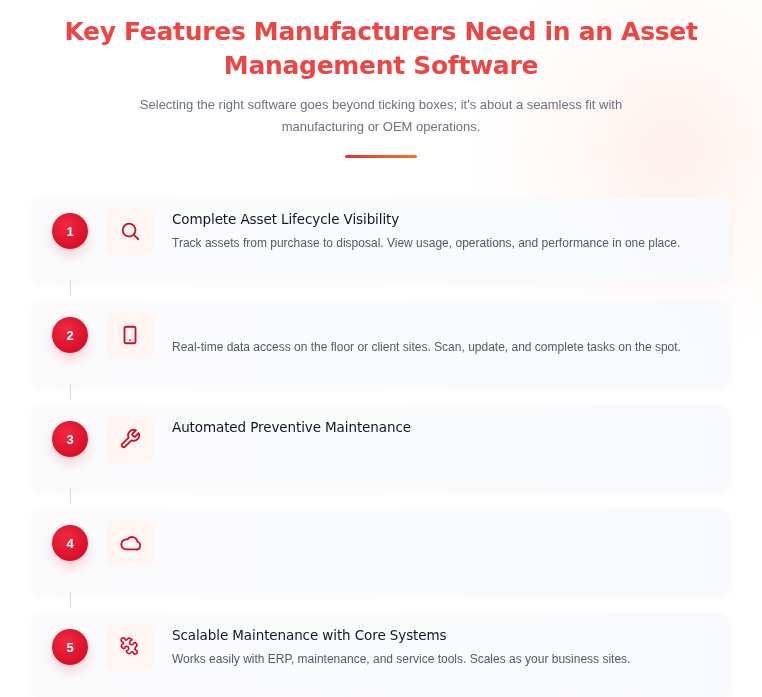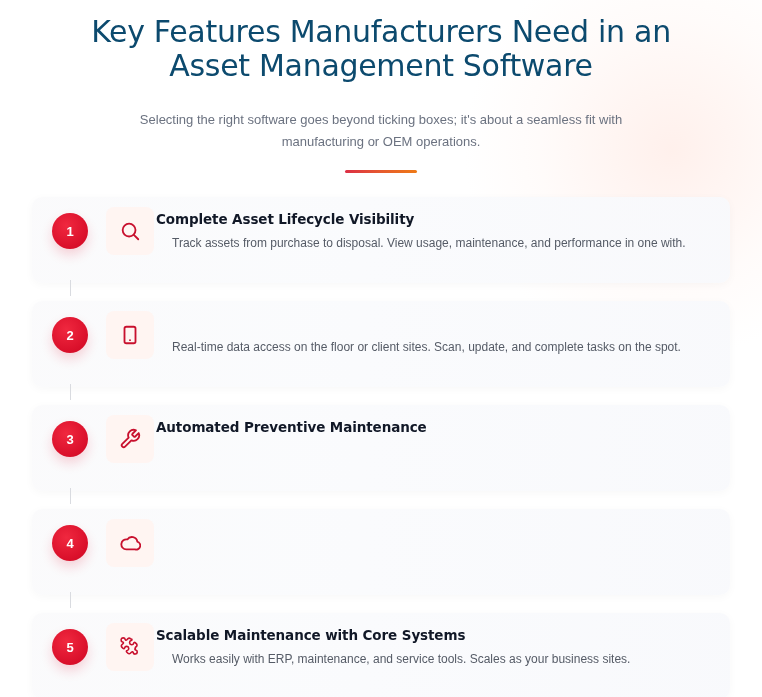--- a/index.html
+++ b/index.html
@@ -12,26 +12,26 @@
   }
   .bg-glow {
     position: absolute; right: -120px; top: -60px;
     width: 420px; height: 420px; border-radius: 50%;
     background: radial-gradient(circle, rgba(255,228,220,0.55) 0%, rgba(255,240,235,0.25) 45%, rgba(255,255,255,0) 70%);
     pointer-events: none;
   }
   .header { position: relative; text-align: center; padding-top: 15px; }
   .title {
     font-family: "DejaVu Sans", sans-serif;
-    font-weight: normal; font-size: 30px; line-height: 34px;
-    color: #0c4a6e; letter-spacing: -0.3px;
+    font-weight: bold; font-size: 25px; line-height: 34px;
+    color: #ef4444; letter-spacing: -0.3px;
     width: 640px; margin: 0 auto;
   }
   .subtitle {
-    margin: 26px auto 0; width: 520px;
+    margin: 11px auto 0; width: 520px;
     font-size: 13px; line-height: 22px; color: #6b7280;
   }
   .divider {
     width: 72px; height: 3px; margin: 17px auto 0; border-radius: 2px;
     background: linear-gradient(90deg, #dc2f45 0%, #e65a2e 50%, #ee7a16 100%);
   }
   .features { position: absolute; left: 0; top: 0; width: 762px; }
   .feature {
     position: absolute; left: 32px; width: 698px; height: 86px;
     border-radius: 10px;
@@ -47,23 +47,23 @@
     box-shadow: 0 6px 12px rgba(220,20,50,0.18);
   }
   .icon-box {
     position: absolute; left: 74px; top: 10px;
     width: 48px; height: 48px; border-radius: 8px;
     background: #fff5f2;
     display: flex; align-items: center; justify-content: center;
   }
   .icon-box svg { width: 22px; height: 22px; }
   .f-title {
-    position: absolute; left: 124px; top: 14px;
+    position: absolute; left: 140px; top: 14px;
     font-family: "DejaVu Sans", sans-serif;
-    font-weight: bold; font-size: 13.5px; color: #111827; letter-spacing: -0.1px;
+    font-weight: normal; font-size: 13.5px; color: #111827; letter-spacing: -0.1px;
   }
   .f-desc {
     position: absolute; left: 140px; top: 39px;
     font-size: 12px; color: #555b66; white-space: nowrap;
   }
   .connector {
     position: absolute; left: 70px; width: 1px; height: 16px; background: #d9dbe0;
   }
 </style>
 </head>
@@ -81,21 +81,21 @@
 
   <div class="feature" style="top:197px;">
     <div class="num">1</div>
     <div class="icon-box">
       <svg viewBox="0 0 24 24" fill="none" stroke="#c8102e" stroke-width="2" stroke-linecap="round">
           <circle cx="11" cy="11" r="7"></circle>
           <line x1="16.2" y1="16.2" x2="21" y2="21"></line>
         </svg>
     </div>
     <div class="f-title">Complete Asset Lifecycle Visibility</div>
-    <div class="f-desc">Track assets from purchase to disposal. View usage, maintenance, and performance in one with.</div>
+    <div class="f-desc">Track assets from purchase to disposal. View usage, operations, and performance in one place.</div>
   </div>
   <div class="connector" style="top:280px;"></div>
 
   <div class="feature" style="top:301px;">
     <div class="num">2</div>
     <div class="icon-box">
       <svg viewBox="0 0 24 24" fill="none" stroke="#c8102e" stroke-width="2" stroke-linecap="round">
           <rect x="6" y="3" width="12" height="18" rx="2"></rect>
           <line x1="12" y1="17.5" x2="12" y2="17.6"></line>
         </svg>

